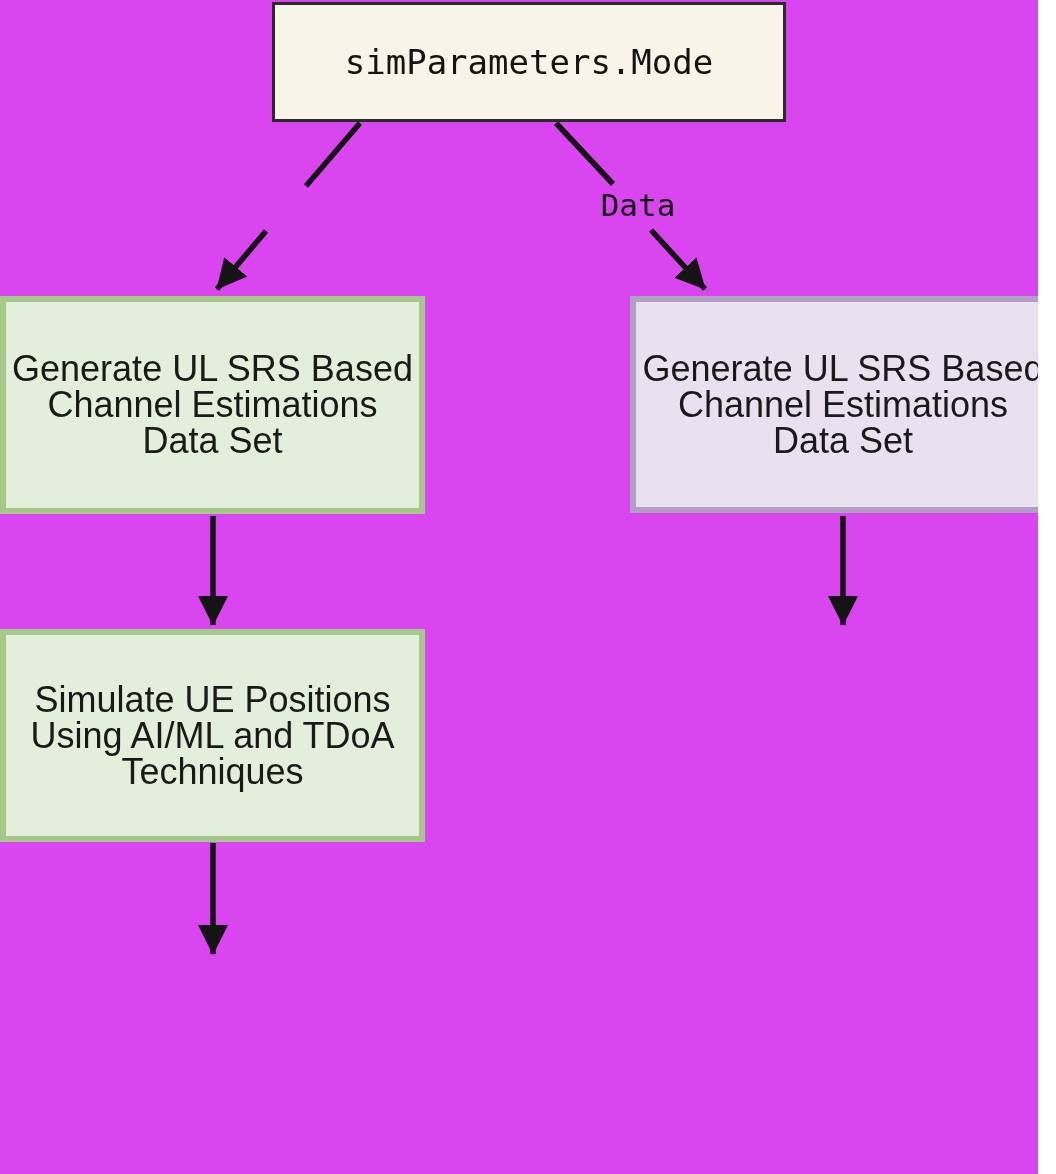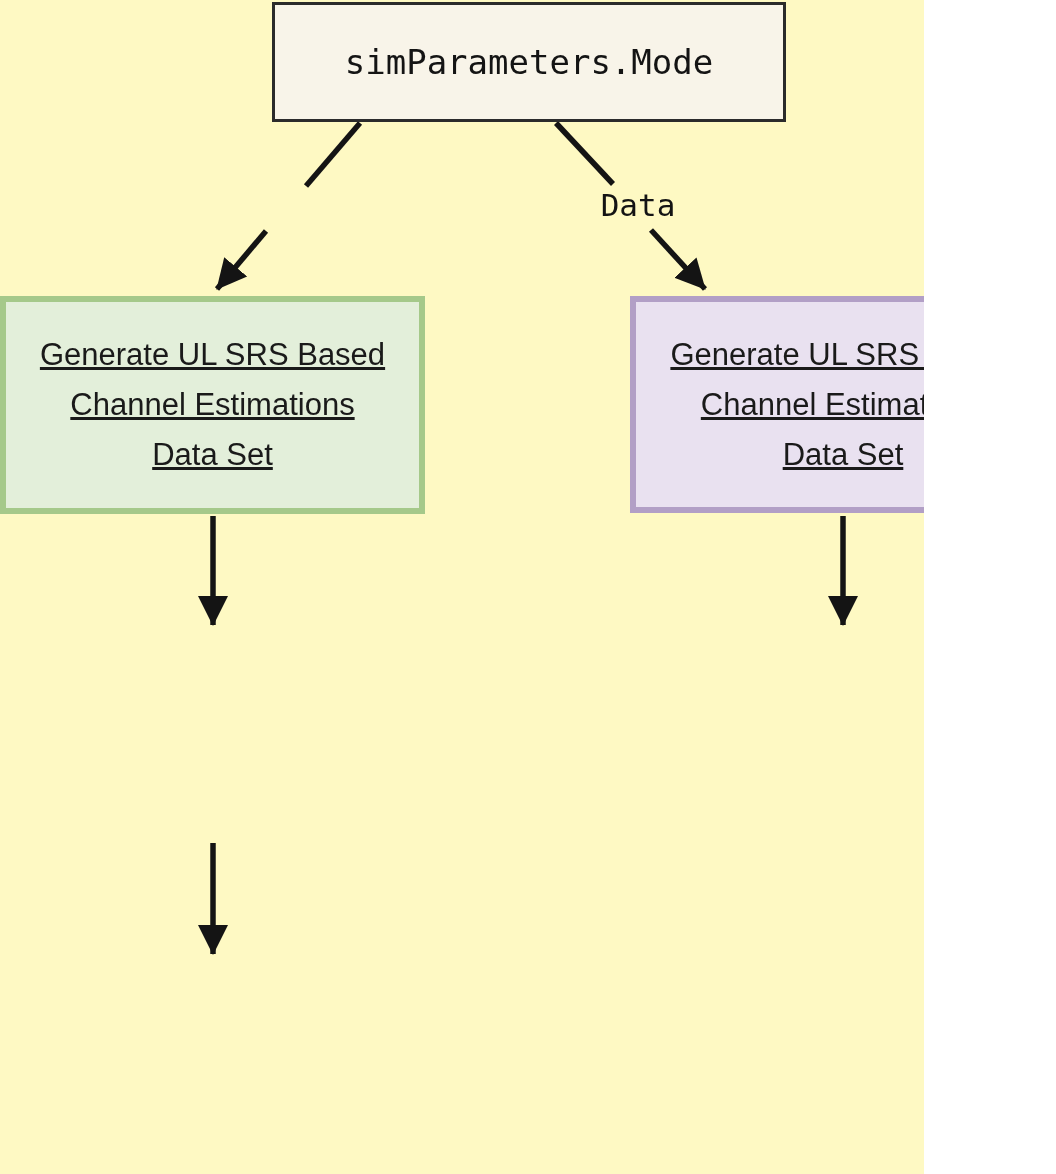--- a/index.html
+++ b/index.html
@@ -2,41 +2,40 @@
 <html style="--root-fill: #f8f4e9; --root-border: #2b2b2b; --simulate-fill: #e3efda; --simulate-border: #a5c98a; --train-fill: #e9e1f0; --train-border: #b29fc6; --arrow: #141414;"><head>
 <meta charset="utf-8">
 <style>
   html, body {
     margin: 0;
     padding: 0;
     background: #ffffff;
   }
   #canvas {
     position: relative;
-    width: 924px;
+    width: 1038px;
     height: 1174px;
-    background: #fef9c3;
+    background: #d946ef;
     overflow: hidden;
     font-family: "Liberation Sans", sans-serif;
   }
   .node {
     position: absolute;
     box-sizing: border-box;
     display: flex;
     align-items: center;
     justify-content: center;
     text-align: center;
     color: #1a1a1a;
   }
   .node-label {
     white-space: pre-line;
-    font-size: 31px;
-    line-height: 50px;
+    font-size: 36px;
+    line-height: 36px;
     color: #1a1a1a;
-    text-decoration: underline;
   }
   .root-node {
     left: 272px; top: 2px;
     width: 514px; height: 120px;
     background: var(--root-fill, #f8f4e9);
     border: 3px solid var(--root-border, #2b2b2b);
   }
   .root-label {
     font-family: "DejaVu Sans Mono", monospace;
     font-size: 34px;
@@ -103,20 +102,25 @@
     <span class="root-label">simParameters.Mode</span>
   </div>
 
   <span class="branch-label train">Data</span>
 
   <div class="node sim-node n0">
     <span class="node-label">Generate UL SRS Based
 Channel Estimations
 Data Set</span>
   </div>
+  <div class="node sim-node n1">
+    <span class="node-label">Simulate UE Positions
+Using AI/ML and TDoA
+Techniques</span>
+  </div>
 
   <div class="node train-node n0">
     <span class="node-label">Generate UL SRS Based
 Channel Estimations
 Data Set</span>
   </div>
 
 </div>
 
 </body></html>

